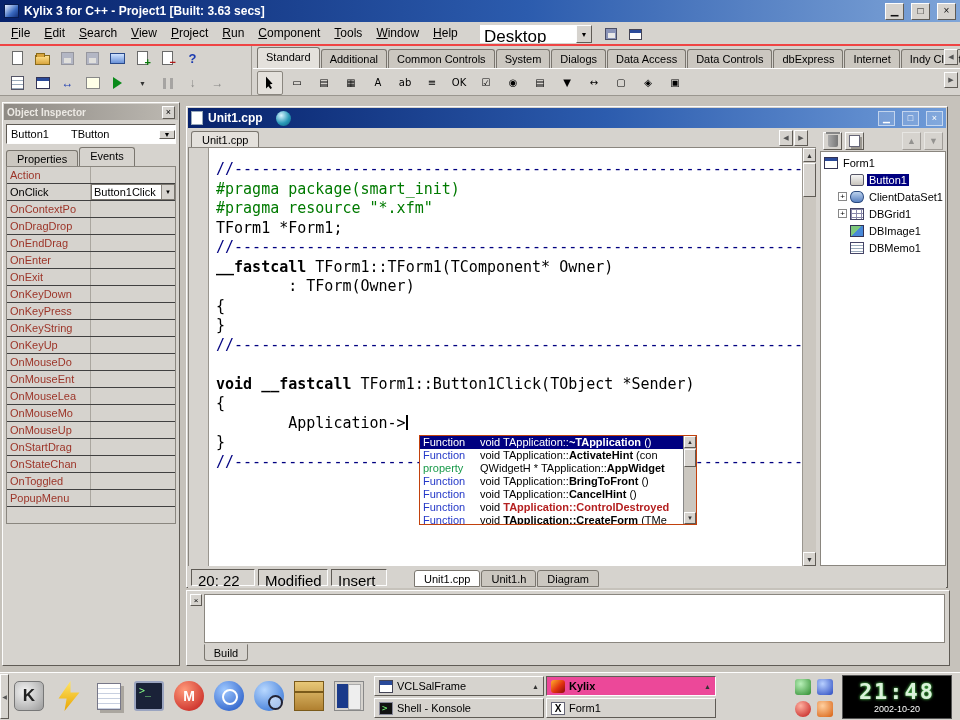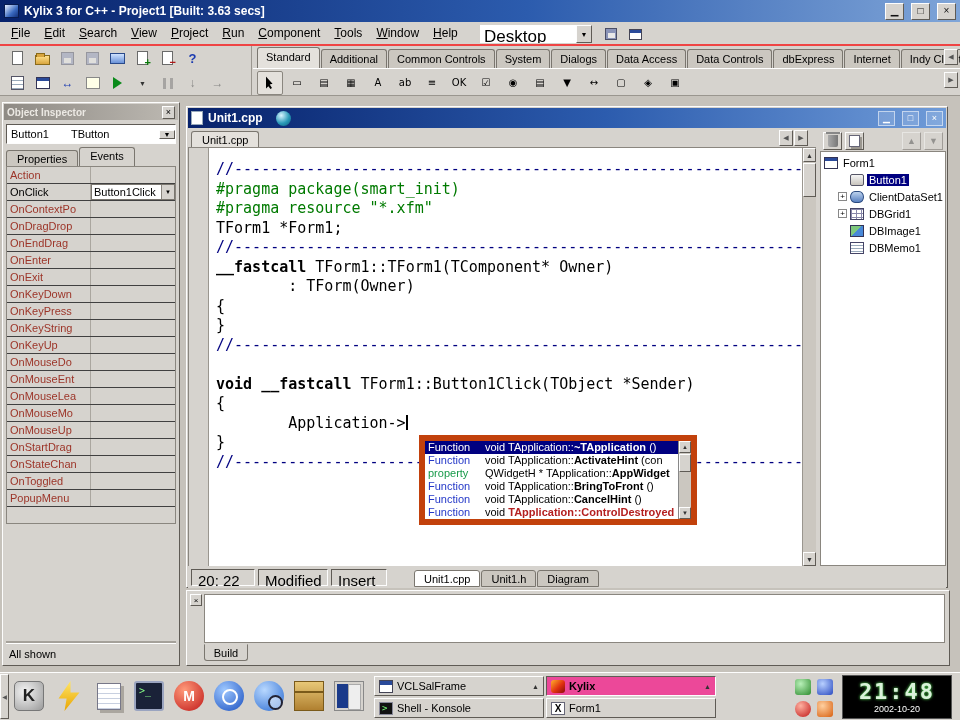--- a/index.html
+++ b/index.html
@@ -110,21 +110,21 @@
 .seg.p{color:#007a00}
 .seg.k{font-weight:bold;color:#000}
 .seg.t{color:#000}
 .caret{display:inline-block;width:2px;height:15px;background:#000;vertical-align:-2px}
 #vscroll{position:absolute;right:0;top:0;bottom:0;width:14px;background:#cbc7c0;border-left:1px solid #9a968f}
 .sbtn{position:absolute;left:0;width:13px;height:14px;background:#d6d3ce;display:flex;align-items:center;justify-content:center;font-size:7px;color:#333}
 #vs-up{top:0}
 #vs-dn{bottom:0}
 #vs-thumb{position:absolute;left:0;top:15px;width:13px;height:34px;background:#d6d3ce}
 
-#popup{position:absolute;left:230px;top:287px;width:278px;height:90px;background:#fff;border:6px solid #c2410c;overflow:hidden;font-size:11px;z-index:5}
+#popup{position:absolute;left:230px;top:287px;width:278px;height:90px;background:#fff;border:1px solid #c2410c;overflow:hidden;font-size:11px;z-index:5}
 .pr{display:flex;height:13px;line-height:13px;padding-right:14px;white-space:nowrap;overflow:hidden}
 .pr .kind{width:60px;flex:none;padding-left:3px;color:#2438c8}
 .pr .kind.property{color:#189a4a}
 .pr .decl{flex:1;overflow:hidden;white-space:nowrap}
 .pr .nm{font-weight:bold}
 .pr .nm.red{color:#b42020}
 .pr.sel{background:#000080}
 .pr.sel .kind,.pr.sel .decl,.pr.sel .nm{color:#fff}
 #pp-scroll{position:absolute;right:0;top:0;bottom:0;width:13px;background:#cbc7c0;border-left:1px solid #888}
 .ppbtn{position:absolute;left:0;width:12px;height:12px;background:#d6d3ce;display:flex;align-items:center;justify-content:center;font-size:6px;color:#333}
@@ -502,21 +502,20 @@
           <span></span>
         </span>
       </div>
       <div class="oi-row">
         <span class="oi-name">PopupMenu</span>
         <span class="oi-val">
           <span></span>
         </span>
       </div>
     </div>
-  <div id="oi-status">All shown</div>
 </div>
 
 <div id="editor" class="bo">
   <div id="ed-title">
     <span class="ed-doc-icon"></span>
     <span class="t">Unit1.cpp</span>
     <span class="globe"></span>
     <span class="sp"></span>
     <span class="edbtn">▁</span>
     <span class="edbtn">□</span>

